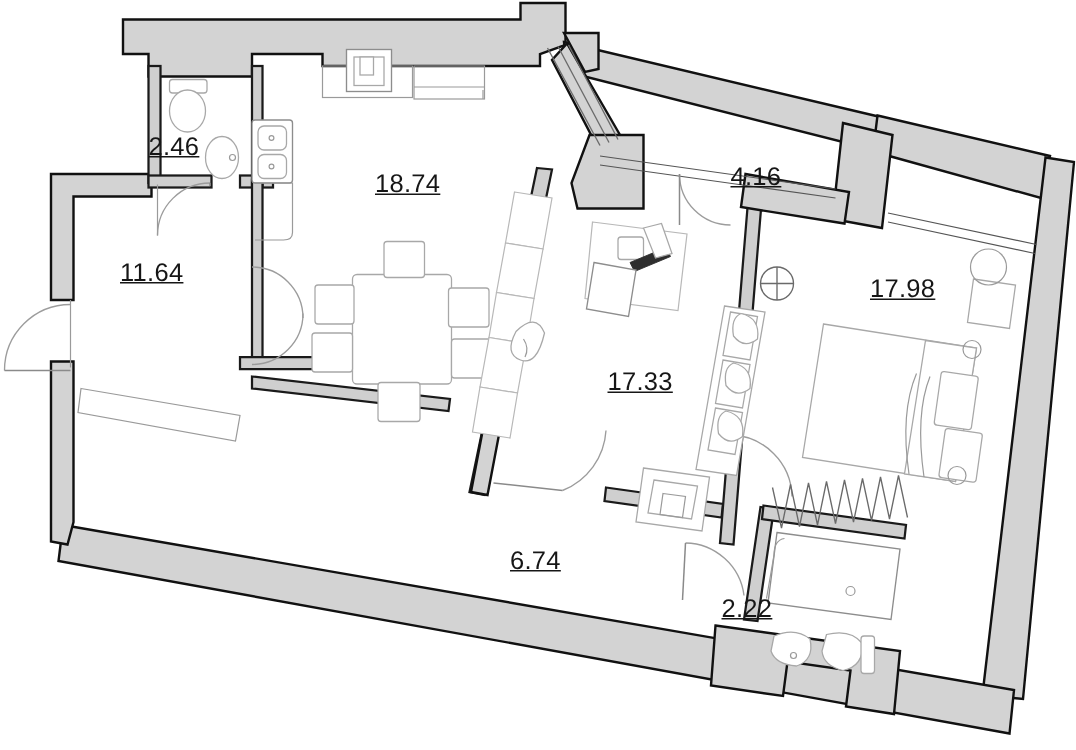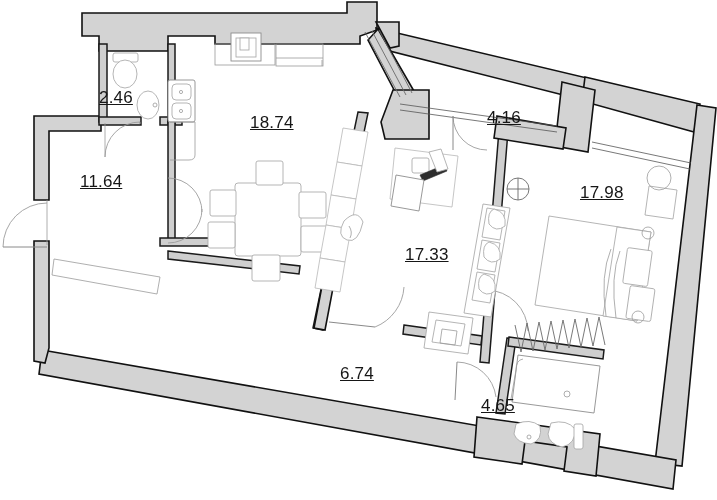--- a/index.html
+++ b/index.html
@@ -262,15 +262,15 @@
 
   </svg>
 
   <div class="area-label" style="left:99px;  top:88px;">2.46</div>
   <div class="area-label" style="left:80px;  top:172px;">11.64</div>
   <div class="area-label" style="left:250px; top:113px;">18.74</div>
   <div class="area-label" style="left:487px; top:84px;margin-top:24px;">4.16</div>
   <div class="area-label" style="left:387px; top:245px;margin-left:18px;">17.33</div>
   <div class="area-label" style="left:580px; top:183px;">17.98</div>
   <div class="area-label" style="left:340px; top:364px;text-align:center;">6.74</div>
-  <div class="area-label" style="left:481px; top:396px;">4.65</div>
+  <div class="area-label" style="left:481px; top:396px;">2.22</div>
 
 </div>
 
 </body></html>

